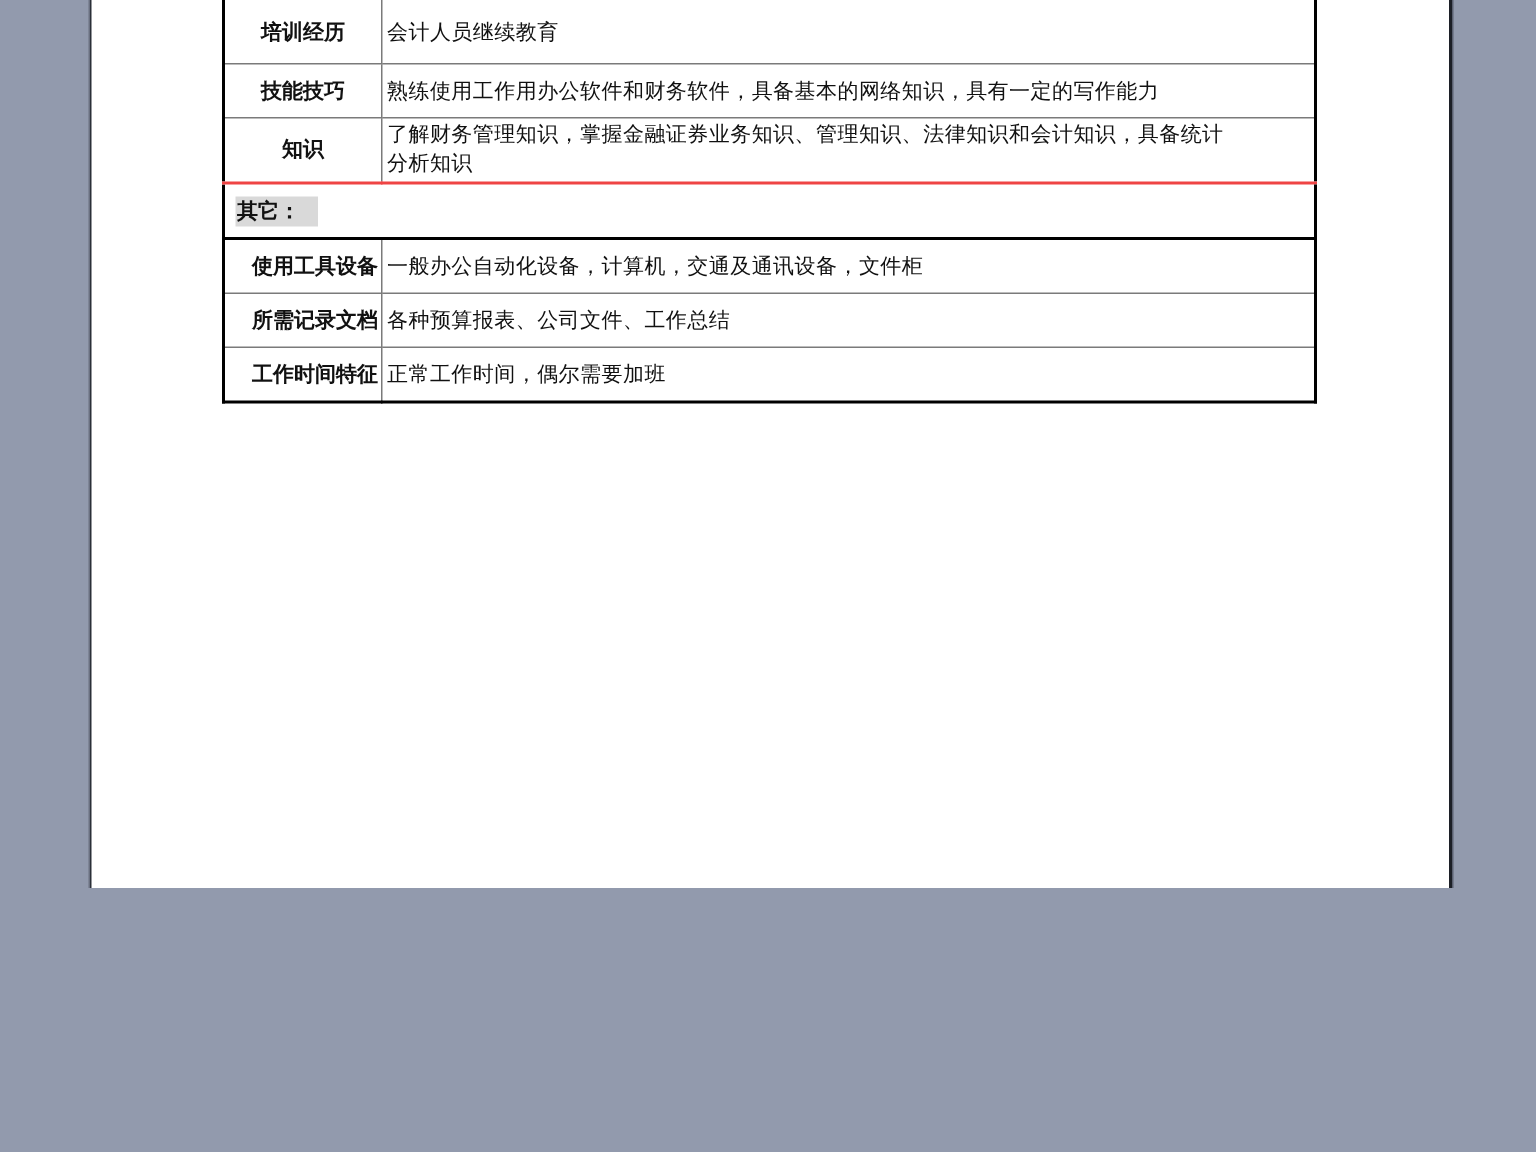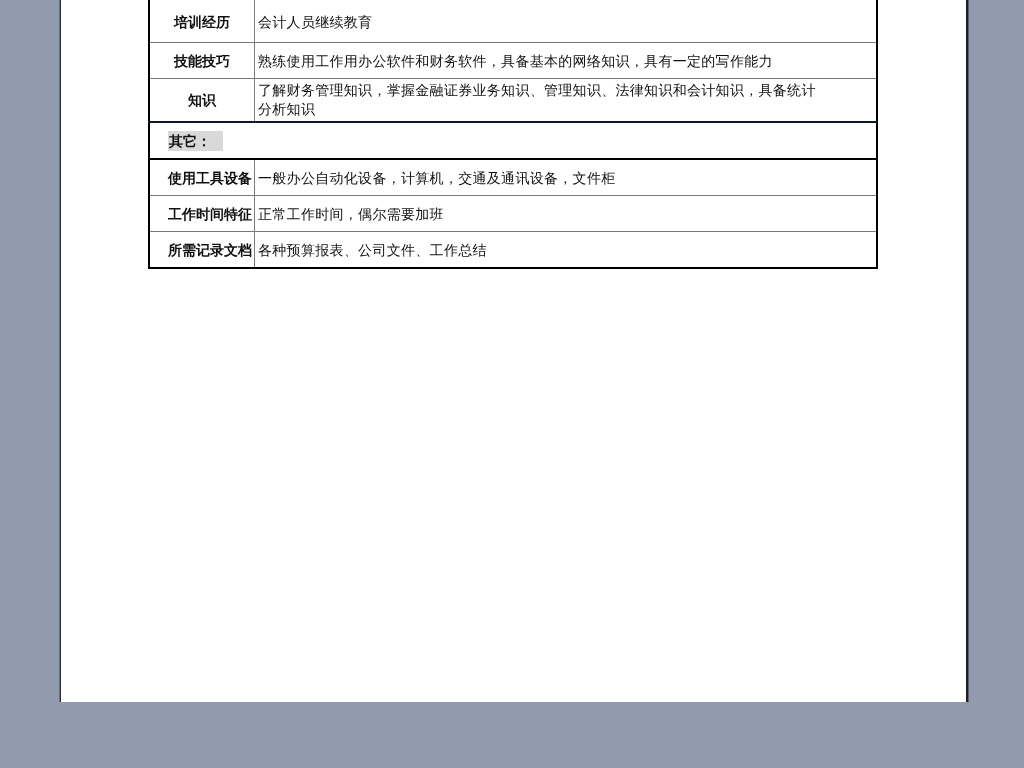--- a/index.html
+++ b/index.html
@@ -3,21 +3,21 @@
 <meta charset="utf-8">
 <style>
   html, body { margin: 0; padding: 0; }
   body {
     width: 1024px; height: 768px; overflow: hidden;
     background: #929aad;
     position: relative;
     font-family: "DejaVu Serif", "Liberation Serif", serif;
   }
   .page {
-    position: absolute; left: 60px; top: 0; width: 905px; height: 702px;
+    position: absolute; left: 60px; top: 0; width: 905px; height: 592px;
     background: #ffffff;
     border-left: 1px solid #2b2f38;
     border-right: 2px solid #1c1f26;
     box-shadow: 1px 0 0 #5a6070, -1px 0 0 #6a7080;
   }
   table.doc {
     position: absolute; left: 87px; top: -6px;
     width: 730px;
     border-collapse: collapse;
     border: 2px solid #000;
@@ -37,23 +37,23 @@
     font-weight: bold;
     text-align: center;
     font-family: "DejaVu Sans", "Liberation Sans", sans-serif;
     font-size: 14px;
     white-space: nowrap;
   }
   td.label.left { text-align: left; padding-left: 18px; }
   td.value { font-size: 13.5px; letter-spacing: 0.3px; }
   td.value.multi { line-height: 19px; }
   tr.section td {
-    border-top: 2px solid #0f172a;
+    border-top: 2px solid #ef4444;
     border-bottom: 2px solid #000;
-    padding-left: 18px;
+    padding-left: 7px;
   }
   .section-label {
     display: inline-block;
     background: #d9d9d9;
     font-weight: bold;
     font-family: "DejaVu Sans", "Liberation Sans", sans-serif;
     font-size: 14px;
     padding: 1px 12px 1px 1px;
   }
 </style>
@@ -83,23 +83,23 @@
       <td colspan="2">
         <span class="section-label">其它：</span>
       </td>
     </tr>
 
     <tr>
       <td class="label left">使用工具设备</td>
       <td class="value">一般办公自动化设备，计算机，交通及通讯设备，文件柜</td>
     </tr>
     <tr>
+      <td class="label left">所需记录文档</td>
+      <td class="value">各种预算报表、公司文件、工作总结</td>
+    </tr>
+    <tr>
       <td class="label left">工作时间特征</td>
       <td class="value">正常工作时间，偶尔需要加班</td>
-    </tr>
-    <tr>
-      <td class="label left">所需记录文档</td>
-      <td class="value">各种预算报表、公司文件、工作总结</td>
     </tr>
 
   </tbody>
     </table>
 </div>
 
 </body></html>

